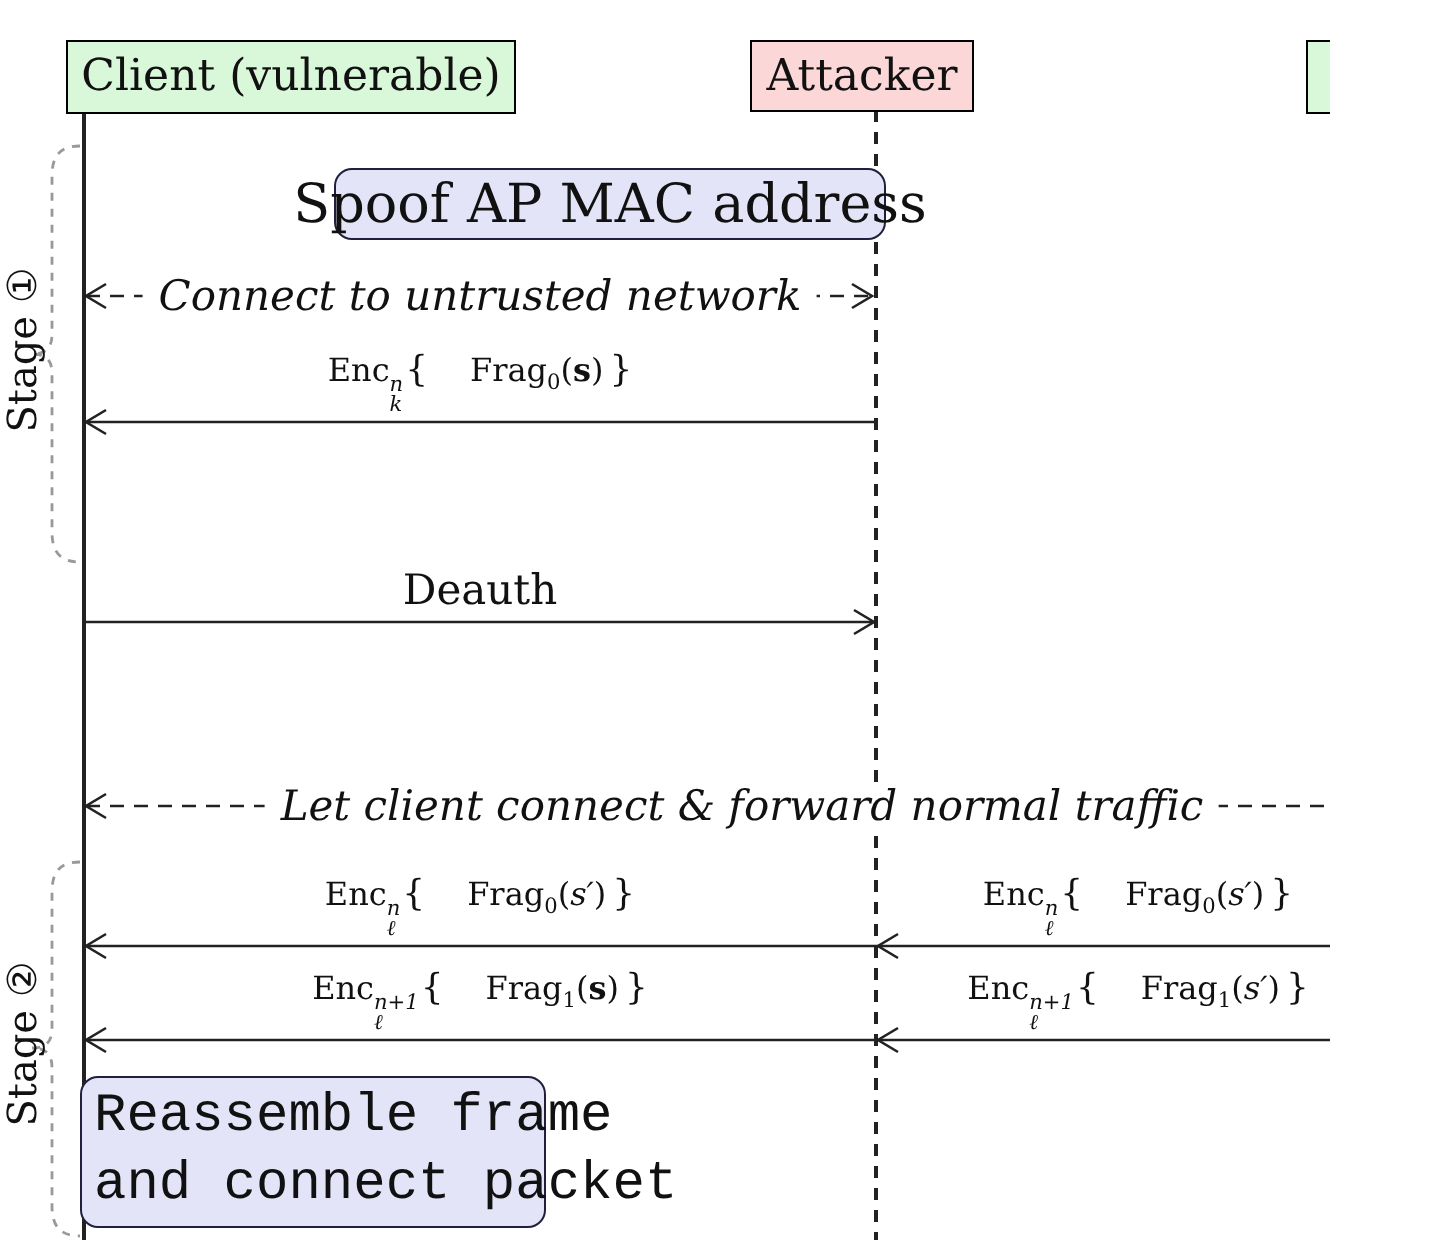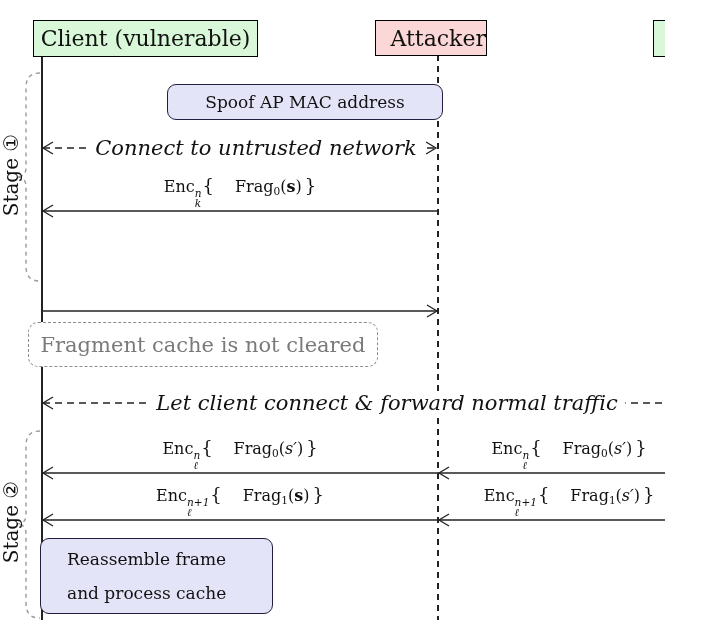--- a/index.html
+++ b/index.html
@@ -10,32 +10,32 @@
   #diagram-svg{position:absolute;left:0;top:0;z-index:1;}
   .abs{position:absolute;box-sizing:border-box;}
   .actor{
     z-index:3;border:1.3px solid #000;display:flex;align-items:center;justify-content:center;
     font-size:22px;white-space:nowrap;
   }
   .actor-green{background:var(--actor-green,#d9f8d9);}
   .actor-pink{background:var(--actor-pink,#fbd7d7);}
   .note{
     z-index:3;background:var(--note-lavender,#e4e4f8);border:1.4px solid #20203e;border-radius:9px;
-    display:flex;align-items:center;justify-content:center;font-size:17px;white-space:nowrap;
+    display:flex;align-items:center;justify-content:center;font-size:27px;white-space:nowrap;
   }
   .note-multiline{flex-direction:column;align-items:flex-start;justify-content:center;
-    padding-left:26px;line-height:34px;}
+    padding-left:6px;line-height:34px;font-family:Liberation Mono, monospace;}
   .cache-note{
     z-index:3;background:#ffffff;border:1.7px dashed var(--gray-line,#8c8c8c);border-radius:10px;
     color:var(--gray-text,#7a7a7a);display:flex;align-items:center;justify-content:center;
     font-size:21px;white-space:nowrap;
   }
   .msg-label{z-index:2;white-space:nowrap;font-size:21px;}
   .msg-inline{background:#ffffff;padding:0 8px;font-style:italic;
-    transform:translate(-50%,-50%);margin-left:16px;}
+    transform:translate(-50%,-50%);}
   .msg-above{transform:translate(-50%,-100%);}
   .stage-label{
     z-index:2;width:120px;text-align:center;font-size:20px;white-space:nowrap;
     transform:rotate(-90deg);transform-origin:center;
     font-family:"DejaVu Serif","DejaVu Sans","Liberation Serif",serif;
   }
   
   .m-label{font-size:16px;display:inline-block;}
   .ss{display:inline-flex;flex-direction:column;align-items:flex-start;
       line-height:0.9;font-size:0.66em;vertical-align:-0.5em;margin-right:1px;}
@@ -92,49 +92,47 @@
     <g>
       <line x1="699" y1="520" x2="43" y2="520" stroke="#222" stroke-width="1.3"></line>
       <polyline points="53,514 43,520 53,526" fill="none" stroke="#222" stroke-width="1.3"></polyline>
       <polyline points="449,514 439,520 449,526" fill="none" stroke="#222" stroke-width="1.3"></polyline>
     </g>
   </svg>
 
   <div class="abs actor actor-green" style="left:33px;top:20px;width:225px;height:37px;">
     <span>Client (vulnerable)</span>
   </div>
-  <div class="abs actor actor-pink" style="left:375px;top:20px;width:112px;height:36px;justify-content:flex-end;">
+  <div class="abs actor actor-pink" style="left:375px;top:20px;width:112px;height:36px;">
     <span>Attacker</span>
   </div>
   <div class="abs actor actor-green" style="left:653px;top:20px;width:55px;height:37px;align-items:center;">
     <span>AP</span>
   </div>
 
   <div class="abs stage-label" style="left:-49px;top:163px;">Stage ①</div>
   <div class="abs stage-label" style="left:-49px;top:510px;">Stage ②</div>
 
   <div class="abs note" style="left:167px;top:84px;width:276px;height:36px;">
     <span>Spoof AP MAC address</span>
   </div>
   <div class="abs note note-multiline" style="left:40px;top:538px;width:233px;height:76px;">
     <span>Reassemble frame</span>
-    <span>and process cache</span>
+    <span>and connect packet</span>
   </div>
 
-  <div class="abs cache-note" style="left:28px;top:322px;width:350px;height:45px;">
-    <span>Fragment cache is not cleared</span>
-  </div>
 
   <div class="abs msg-label msg-inline" style="left:240px;top:148px;">Connect to untrusted network</div>
 
   <div class="abs msg-label msg-above m-label" style="left:240px;top:208px;"><span class="m-enc">Enc</span><span class="ss">
         <span class="m-sup">n</span>
         <span class="m-sub">k</span>
       </span><span class="m-brace">{</span><span class="m-word">Frag</span><span class="m-fragsub">0</span><span class="m-paren">(</span><span class="m-arg-bold">s</span><span class="m-paren m-paren-r">)</span><span class="m-brace">}</span></div>
 
+  <div class="abs msg-label msg-above" style="left:240px;top:307px;">Deauth</div>
 
   <div class="abs msg-label msg-inline" style="left:371px;top:403px;">Let client connect &amp; forward normal traffic</div>
 
   <div class="abs msg-label msg-above m-label" style="left:240px;top:470px;"><span class="m-enc">Enc</span><span class="ss">
         <span class="m-sup">n</span>
         <span class="m-sub">ℓ</span>
       </span><span class="m-brace">{</span><span class="m-word">Frag</span><span class="m-fragsub">0</span><span class="m-paren">(</span><span class="m-arg-italic">s′</span><span class="m-paren m-paren-r">)</span><span class="m-brace">}</span></div>
   <div class="abs msg-label msg-above m-label" style="left:569px;top:470px;"><span class="m-enc">Enc</span><span class="ss">
         <span class="m-sup">n</span>
         <span class="m-sub">ℓ</span>

